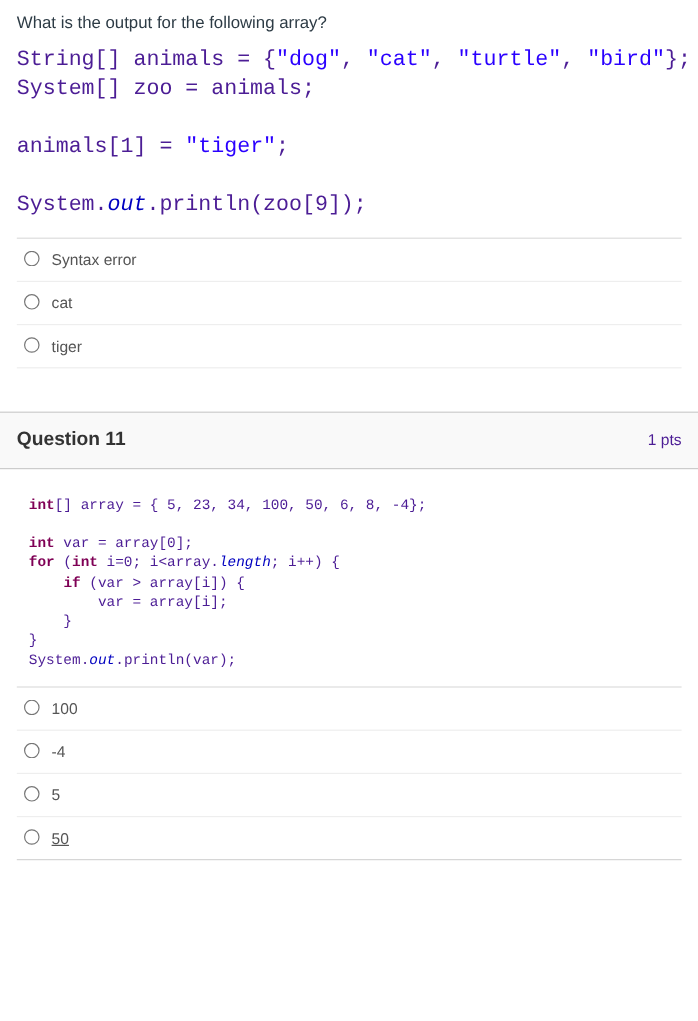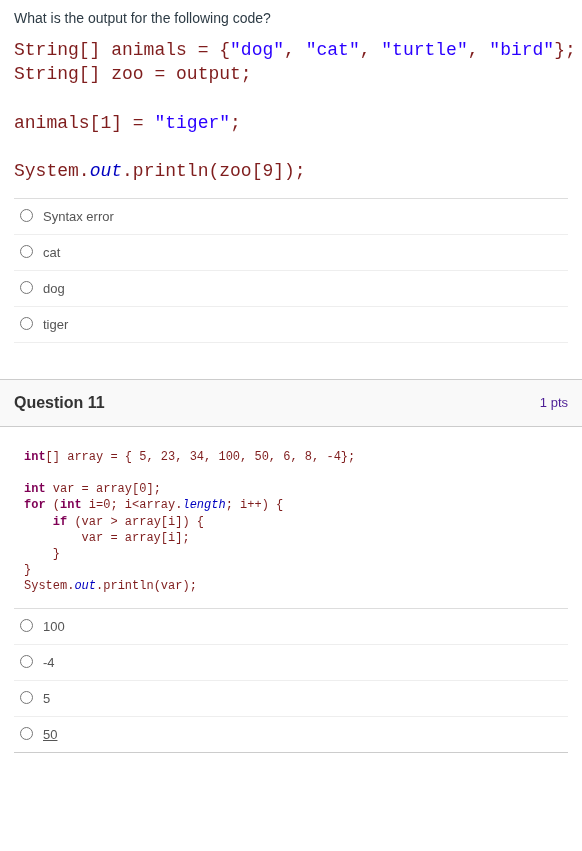--- a/index.html
+++ b/index.html
@@ -20,21 +20,21 @@
     font-family: Consolas, "Courier New", monospace;
     font-size: 18px;
     line-height: 1.35;
     color: #000;
     margin-bottom: 14px;
     white-space: pre;
   }
   .kw { color: #7f0055; font-weight: bold; }
   .str { color: #2a00ff; }
   .field { color: #0000c0; font-style: italic; font-family: Liberation Mono, monospace; }
-  .plain { color: #7f1d1d; }
+  .plain { color: #4c1d95; }
 
   .options { border-top: 1px solid #ddd; }
   .option {
     display: flex;
     align-items: flex-start;
     gap: 10px;
     padding: 10px 6px;
     border-bottom: 1px solid #eee;
     font-size: 13px;
     color: #555;
@@ -54,41 +54,37 @@
     background: #f9f9f9;
   }
   .q-title { font-weight: bold; font-size: 16px; color: #333; }
   .q-pts { font-size: 13px; color: #4c1d95; }
   .last-border { border-bottom: 1px solid #ccc; text-decoration: underline; }
 </style>
 </head>
 <body>
 
 <div class="question-block">
-  <div class="prompt">What is the output for the following code?</div>
+  <div class="prompt">What is the output for the following array?</div>
 
   <div class="code-area"><span class="plain">String[] animals = {</span><span class="str">"dog"</span><span class="plain">, </span><span class="str">"cat"</span><span class="plain">, </span><span class="str">"turtle"</span><span class="plain">, </span><span class="str">"bird"</span><span class="plain">};</span>
-<span class="plain">String[] zoo = output;</span>
+<span class="plain">System[] zoo = animals;</span>
 
 <span class="plain">animals[1] = </span><span class="str">"tiger"</span><span class="plain">;</span>
 
 <span class="plain">System.</span><span class="field">out</span><span class="plain">.println(zoo[9]);</span></div>
 
   <div class="options">
     <label class="option">
       <input type="radio" name="q10" style="">
       <span>Syntax error</span>
     </label>
     <label class="option">
       <input type="radio" name="q10" style="">
       <span>cat</span>
-    </label>
-    <label class="option">
-      <input type="radio" name="q10" style="">
-      <span>dog</span>
     </label>
     <label class="option">
       <input type="radio" name="q10" style="">
       <span>tiger</span>
     </label>
   </div>
 </div>
 
 <div class="q-divider"></div>
 

